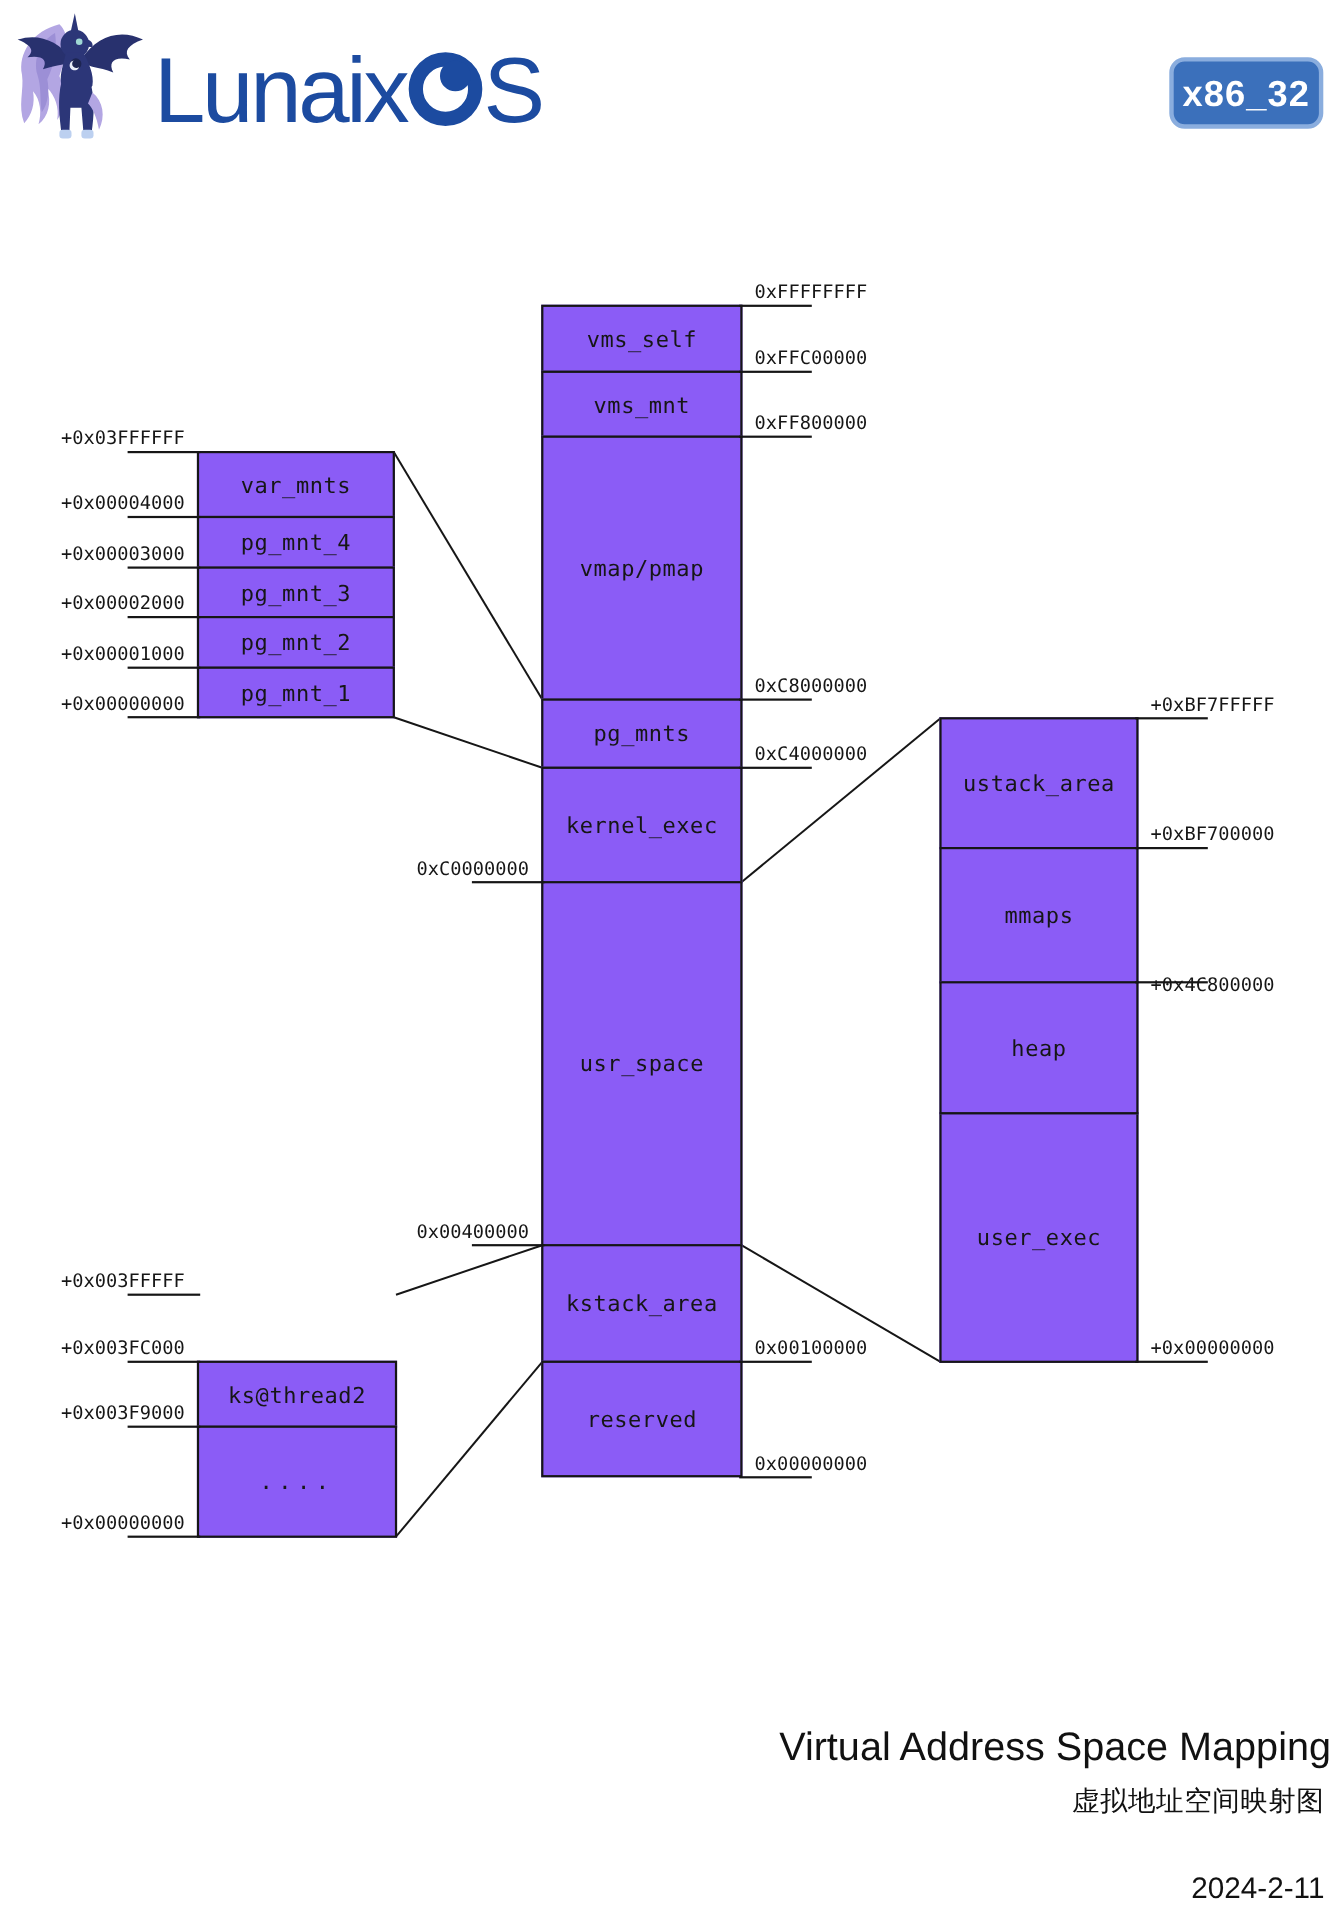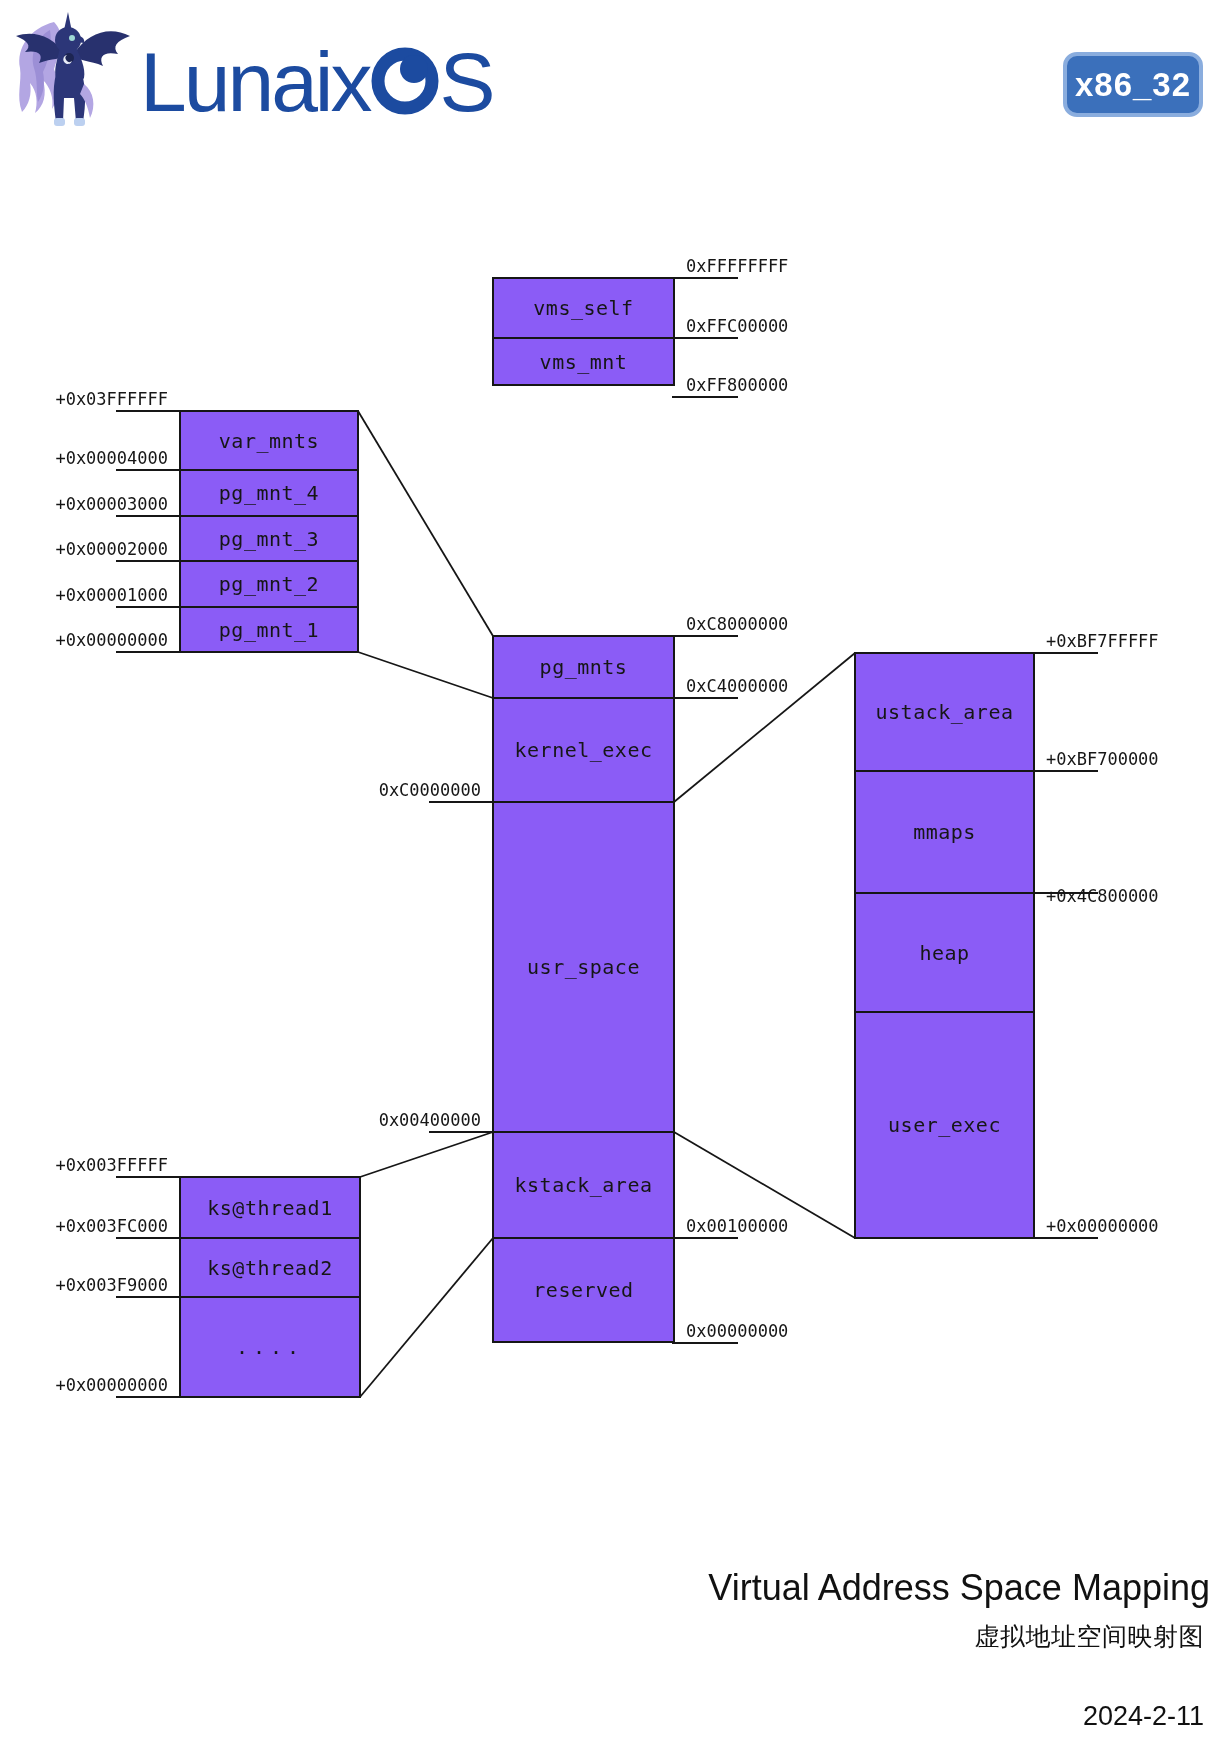--- a/index.html
+++ b/index.html
@@ -91,21 +91,22 @@
   <div id="diagram">
     <svg id="connectors" width="1217" height="1740" viewBox="0 0 1217 1740">
         <line x1="358" y1="411" x2="493" y2="636" stroke="#161616" stroke-width="1.8"></line>
         <line x1="358" y1="652" x2="493" y2="698" stroke="#161616" stroke-width="1.8"></line>
         <line x1="493" y1="1132" x2="360" y2="1177" stroke="#161616" stroke-width="1.8"></line>
         <line x1="493" y1="1238" x2="360" y2="1397" stroke="#161616" stroke-width="1.8"></line>
         <line x1="674" y1="802" x2="855" y2="653" stroke="#161616" stroke-width="1.8"></line>
         <line x1="674" y1="1132" x2="855" y2="1238" stroke="#161616" stroke-width="1.8"></line>
       </svg>
   <div class="region" style="left: 492px; top: 277px; width: 183px; height: 62px;">vms_self</div>
-      <div class="region" style="left: 492px; top: 337px; width: 183px; height: 49px;">vms_mnt</div>
+      <div class="region" style="left: 492px; top: 337px; width: 183px; height: 61px;">vms_mnt</div>
+      <div class="region" style="left: 492px; top: 396px; width: 183px; height: 241px;">vmap/pmap</div>
       <div class="region" style="left: 492px; top: 635px; width: 183px; height: 64px;">pg_mnts</div>
       <div class="region" style="left: 492px; top: 697px; width: 183px; height: 106px;">kernel_exec</div>
       <div class="region" style="left: 492px; top: 801px; width: 183px; height: 332px;">usr_space</div>
       <div class="region" style="left: 492px; top: 1131px; width: 183px; height: 108px;">kstack_area</div>
       <div class="region" style="left: 492px; top: 1237px; width: 183px; height: 106px;">reserved</div>
       <div class="tick" style="top: 277px; width: 66px; left: 672px;"></div>
       <div class="addr right" style="top: 256px; left: 686px;">0xFFFFFFFF</div>
       <div class="tick" style="top: 337px; width: 66px; left: 672px;"></div>
       <div class="addr right" style="top: 316px; left: 686px;">0xFFC00000</div>
       <div class="tick" style="top: 396px; width: 66px; left: 672px;"></div>
@@ -132,21 +133,20 @@
       <div class="tick" style="top: 469px; width: 66px; left: 116px;"></div>
       <div class="addr left" style="top: 448px; width: 158px; left: 10px;">+0x00004000</div>
       <div class="tick" style="top: 515px; width: 66px; left: 116px;"></div>
       <div class="addr left" style="top: 494px; width: 158px; left: 10px;">+0x00003000</div>
       <div class="tick" style="top: 560px; width: 66px; left: 116px;"></div>
       <div class="addr left" style="top: 539px; width: 158px; left: 10px;">+0x00002000</div>
       <div class="tick" style="top: 606px; width: 66px; left: 116px;"></div>
       <div class="addr left" style="top: 585px; width: 158px; left: 10px;">+0x00001000</div>
       <div class="tick" style="top: 651px; width: 66px; left: 116px;"></div>
       <div class="addr left" style="top: 630px; width: 158px; left: 10px;">+0x00000000</div>
-      <div class="region" style="left: 179px; top: 1176px; width: 182px; height: 63px;">ks@thread1</div>
       <div class="region" style="left: 179px; top: 1237px; width: 182px; height: 61px;">ks@thread2</div>
       <div class="region dots" style="left: 179px; top: 1296px; width: 182px; height: 102px;">....</div>
       <div class="tick" style="top: 1176px; width: 66px; left: 116px;"></div>
       <div class="addr left" style="top: 1155px; width: 158px; left: 10px;">+0x003FFFFF</div>
       <div class="tick" style="top: 1237px; width: 66px; left: 116px;"></div>
       <div class="addr left" style="top: 1216px; width: 158px; left: 10px;">+0x003FC000</div>
       <div class="tick" style="top: 1296px; width: 66px; left: 116px;"></div>
       <div class="addr left" style="top: 1275px; width: 158px; left: 10px;">+0x003F9000</div>
       <div class="tick" style="top: 1396px; width: 66px; left: 116px;"></div>
       <div class="addr left" style="top: 1375px; width: 158px; left: 10px;">+0x00000000</div>

